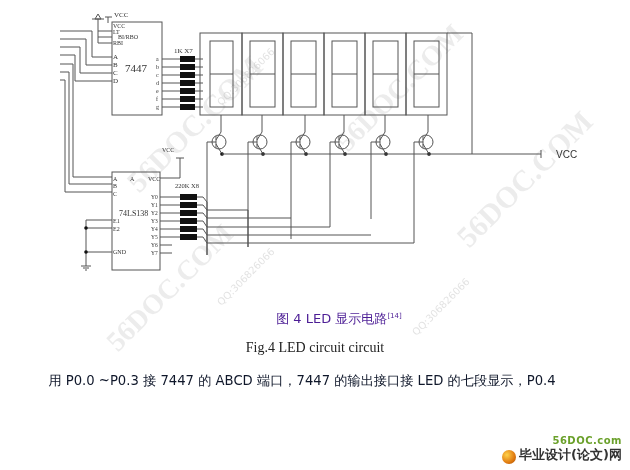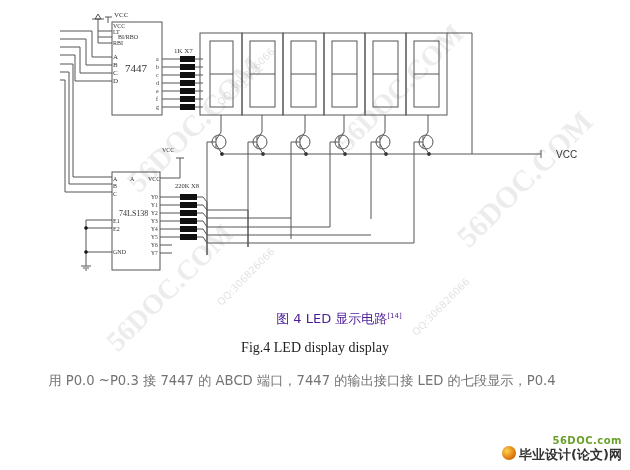--- a/index.html
+++ b/index.html
@@ -5,25 +5,25 @@
     html, body { margin: 0; padding: 0; background: #ffffff; }
     body { width: 630px; height: 470px; position: relative; overflow: hidden;
            font-family: "DejaVu Serif", "Liberation Serif", serif; color: #222; }
     #circuit { position: absolute; left: 0; top: 0; }
     .cap-cn { position: absolute; top: 310px; left: 0; width: 630px; text-align: center;
               font-family: "DejaVu Sans", sans-serif; font-size: 13px; color: #4c1d95; padding-left: 24px; }
     .cap-cn sup { font-size: 7px; }
     .cap-en { position: absolute; top: 340px; left: 0; width: 630px; text-align: center;
               font-family: "Liberation Serif", serif; font-size: 14px; color: #222; }
     .body-text { position: absolute; left: 22px; top: 366px; width: 600px;
-                 font-family: "DejaVu Sans", sans-serif; font-size: 13.2px; line-height: 30px; color: #737373; }
+                 font-family: "DejaVu Sans", sans-serif; font-size: 13.2px; line-height: 30px; color: #0f172a; }
     .body-text .line { white-space: nowrap; display: block; }
     .logo { position: absolute; right: 8px; bottom: 6px; text-align: right; }
     .logo-url { font-family: "DejaVu Sans", sans-serif; font-weight: bold; font-size: 10px; color: #6aa02a; letter-spacing: 0.5px; }
-    .logo-row { display: flex; align-items: flex-start; gap: 3px; }
+    .logo-row { display: flex; align-items: flex-end; gap: 3px; }
     .logo-ball { width: 14px; height: 14px; border-radius: 50%;
                  background: radial-gradient(circle at 35% 35%, #ffd24a, #e07a10 60%, #a04a00); }
     .logo-name { font-family: "DejaVu Sans", sans-serif; font-weight: bold; font-size: 13px; color: #333; }
     .wm { position: absolute; font-family: "Liberation Serif", serif; font-weight: bold; color: rgba(150,150,150,0.18);
           transform: rotate(-45deg); transform-origin: left top; white-space: nowrap; pointer-events: none; }
     .wm-small { font-family: "DejaVu Sans", sans-serif; font-weight: normal; font-size: 10px; color: rgba(150,150,150,0.28); }
   </style>
 </head>
 <body>
 
@@ -281,21 +281,21 @@
       <line x1="203" y1="237" x2="207" y2="243"></line>
       <line x1="207" y1="243" x2="414" y2="243"></line>
     <line x1="160" y1="245" x2="172" y2="245"></line>
       <line x1="160" y1="253" x2="172" y2="253"></line>
   </g>
 </svg>
 
 <div class="cap-cn">
   <span>图 4 LED 显示电路</span><sup>[14]</sup>
 </div>
-<div class="cap-en">Fig.4 LED display display</div>
+<div class="cap-en">Fig.4 LED circuit circuit</div>
 
 <div class="body-text">
   <span class="line"><span>　　</span><span>用 P0.0 ~P0.3 接 7447 的 ABCD 端口，7447 的输出接口接 LED 的七段显示，P0.4</span></span>
 </div>
 
 <div class="logo">
   <div class="logo-url">56DOC.com</div>
   <div class="logo-row">
     <span class="logo-ball"></span>
     <span class="logo-name">毕业设计(论文)网</span>

